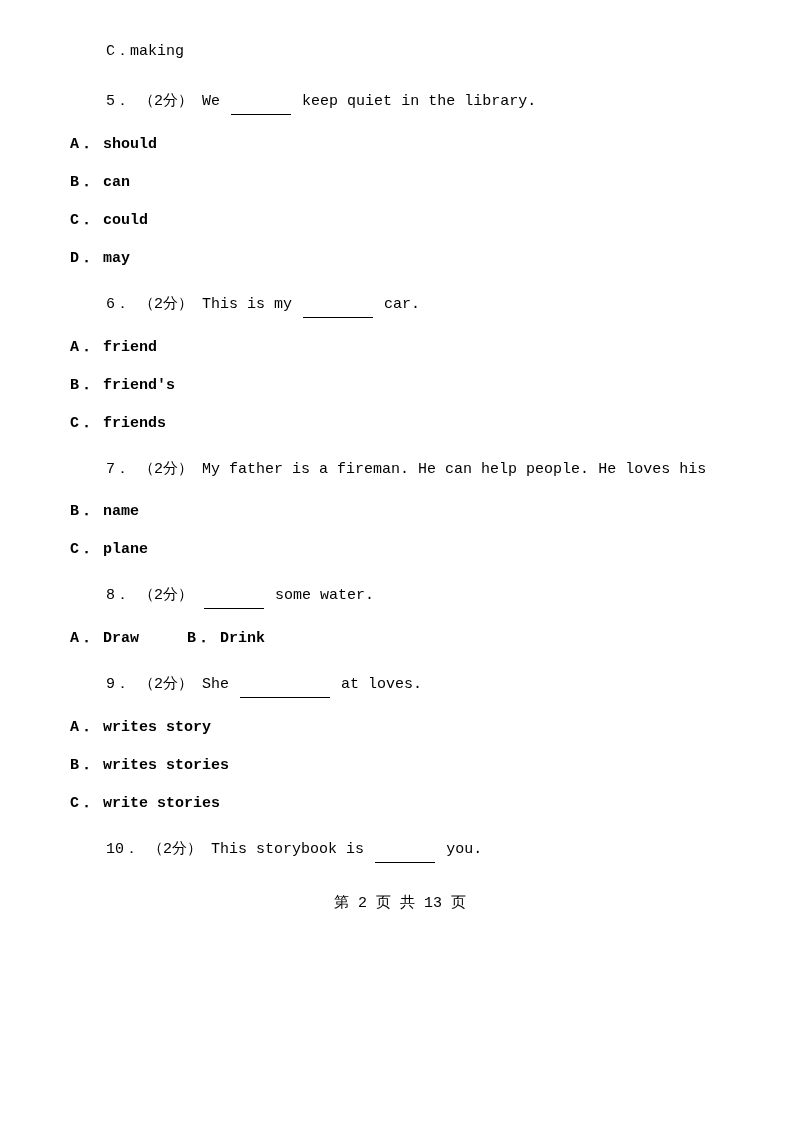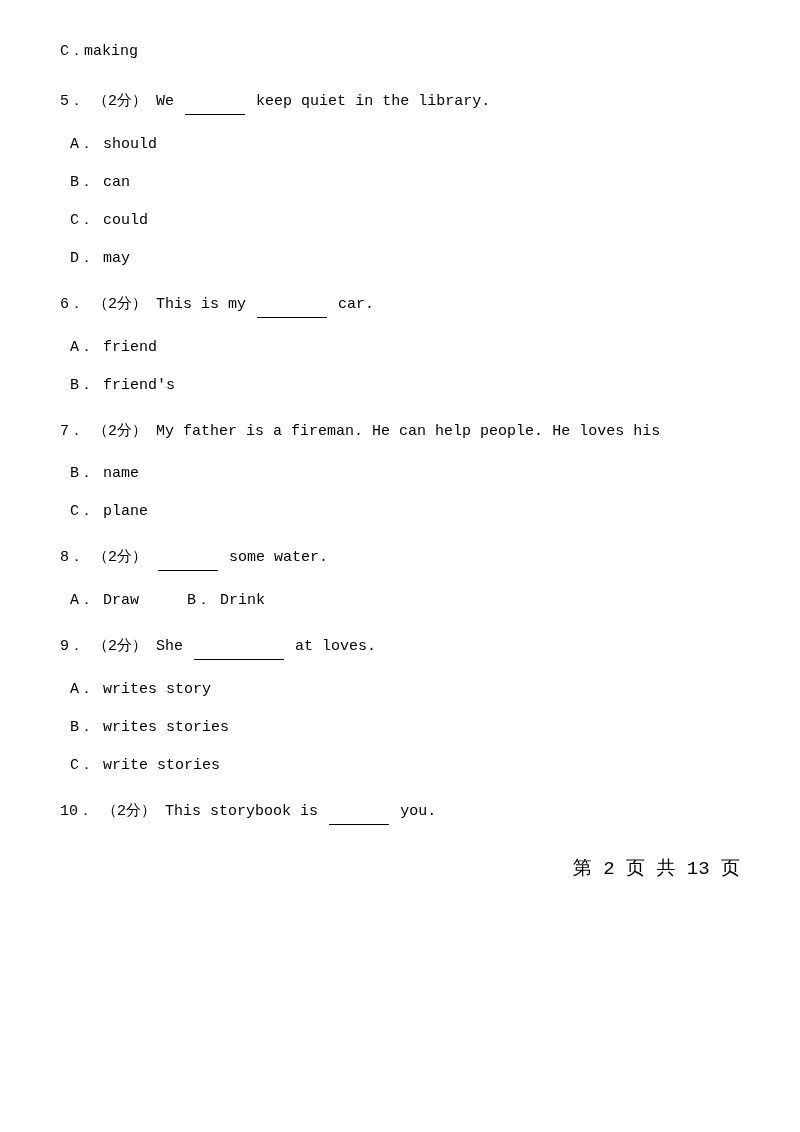--- a/index.html
+++ b/index.html
@@ -18,32 +18,34 @@
       padding: 40px 60px 40px 60px;
     }
 
     .content {
       width: 100%;
     }
 
     .question-line {
       margin-bottom: 18px;
       line-height: 1.6;
+      margin-left: 46px;
     }
 
     .option-line {
       margin-bottom: 14px;
       line-height: 1.6;
       padding-left: 10px;
+      font-weight: bold;
     }
 
     .page-footer {
-      text-align: right;
+      text-align: center;
       margin-top: 30px;
-      font-size: 19px;
+      font-size: 15px;
     }
 
     .spacer {
       height: 8px;
     }
 
     .blank {
       display: inline-block;
       border-bottom: 1px solid #000;
       min-width: 60px;
@@ -96,20 +98,24 @@
     <span>car.</span>
   </div>
 
   <div class="option-line">
     <span>A．</span>
     <span>friend</span>
   </div>
   <div class="option-line">
     <span>B．</span>
     <span>friend's</span>
+  </div>
+  <div class="option-line">
+    <span>C．</span>
+    <span>friends</span>
   </div>
 
   <div class="spacer"></div>
 
   <div class="question-line">
     <span>7．</span>
     <span>（2分）</span>
     <span>My father is a fireman. He can help people. He loves his</span>
   </div>
 

